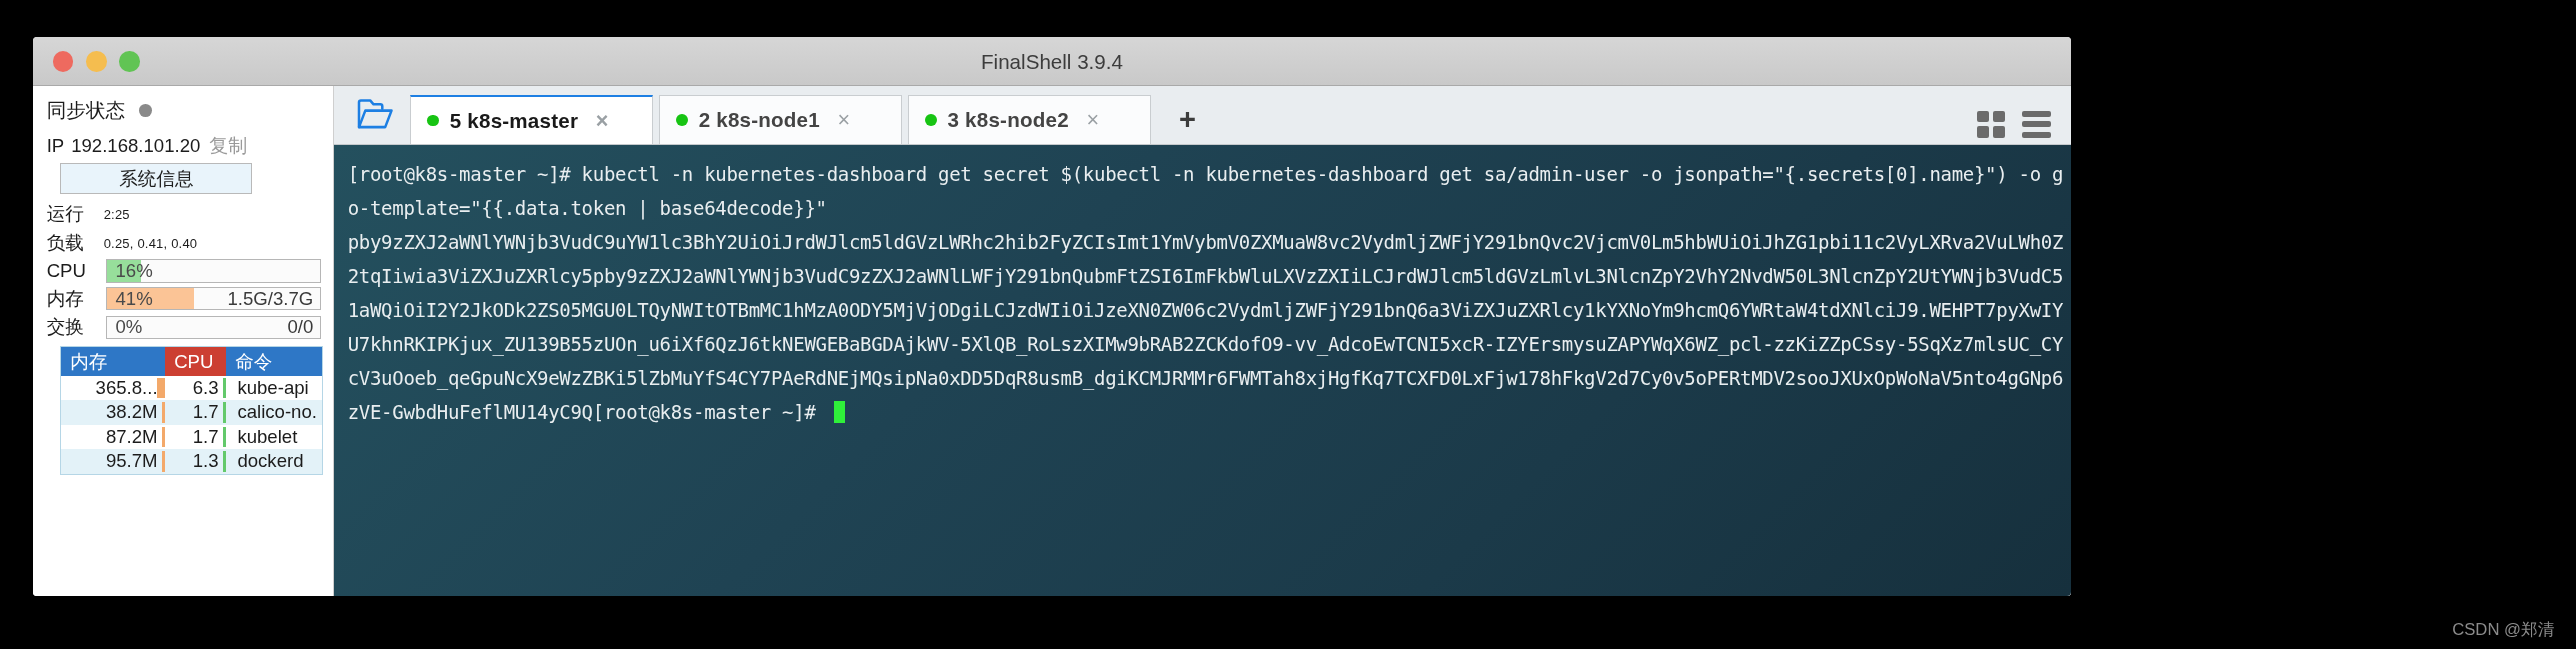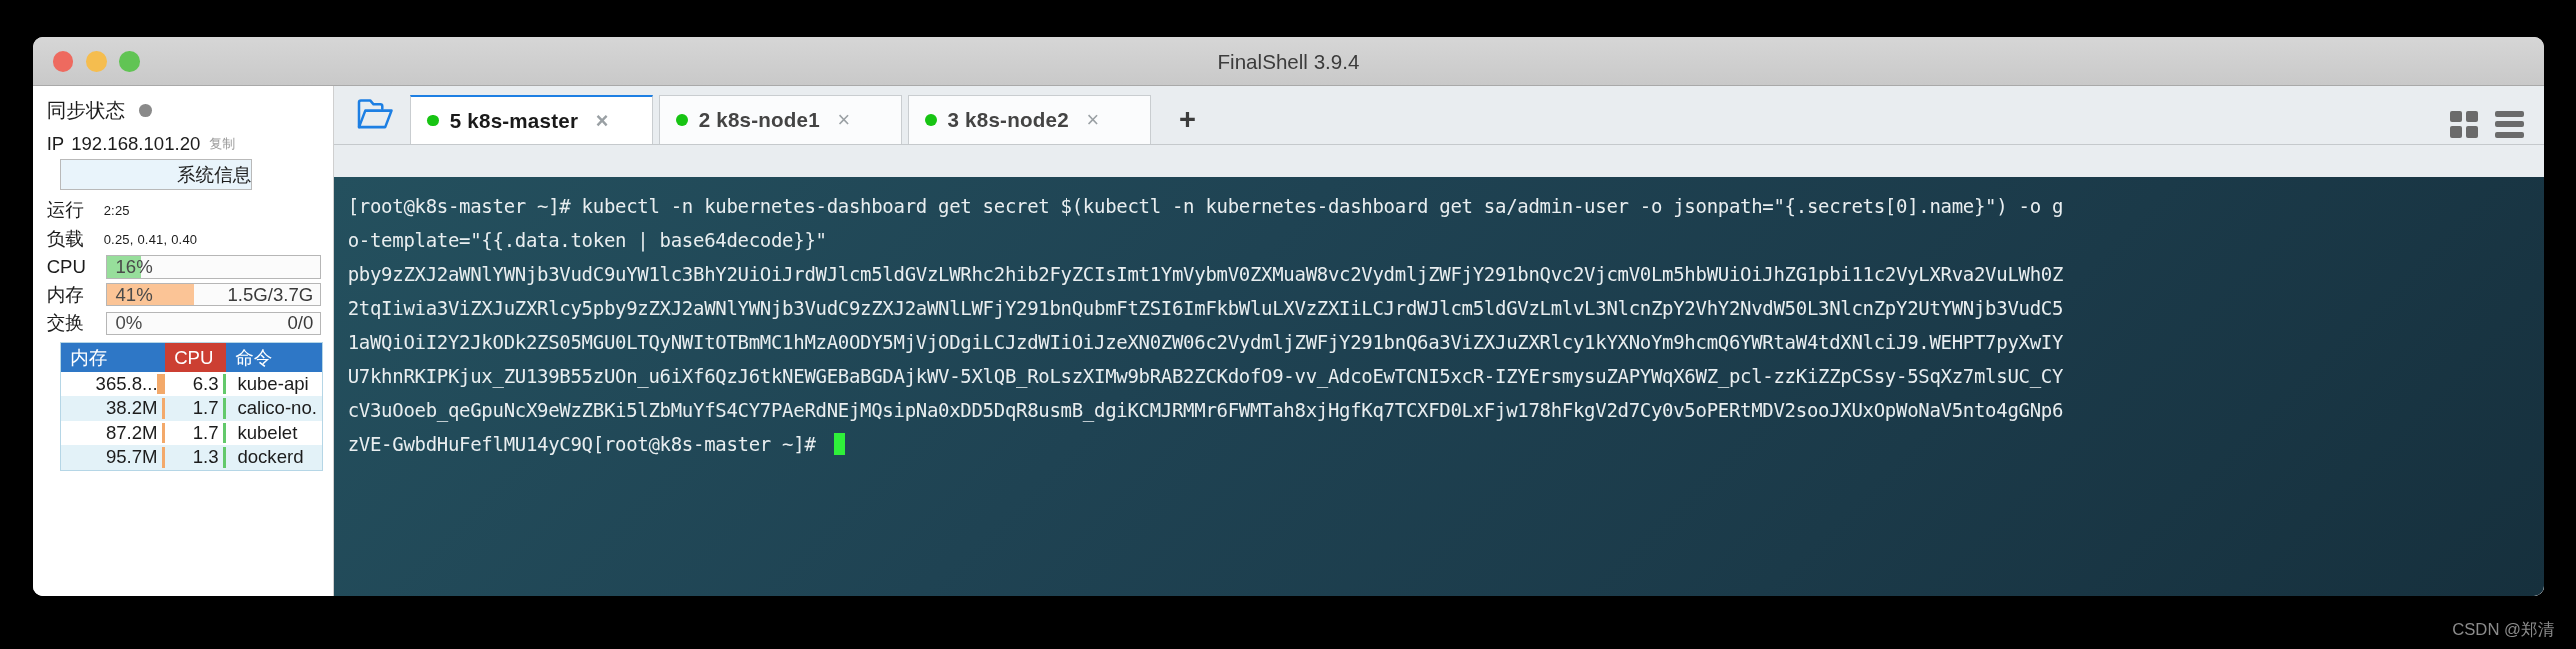--- a/index.html
+++ b/index.html
@@ -7,23 +7,23 @@
     width: 2576px; height: 649px;
     background: #000;
     font-family: "Liberation Sans", sans-serif;
     overflow: hidden;
   }
 
   
   #app-window {
     position: absolute;
     left: 33px; top: 37px;
-    width: 2511px; height: 559px;
+    width: 2038px; height: 559px;
     background: #ececec;
-    border-radius: 10px;
+    border-radius: 4px;
     overflow: hidden;
     box-shadow: 0 5.9px 27.5px rgba(0,0,0,.55);
   }
 
   
   #titlebar {
     position: relative;
     height: 49px;
     background: linear-gradient(to bottom, #d6d6d6 0%, #c9c9c9 100%);
     border-bottom: 1px solid #a9a9a9;
@@ -70,28 +70,28 @@
     margin-bottom: 2.9px;
     white-space: nowrap;
     font-family: "Liberation Sans", sans-serif;
   }
   #sync-row { margin-bottom: 8.8px; font-size: 19.6px; }
   #sync-dot {
     width: 12.8px; height: 12.8px; border-radius: 50%;
     background: #8a8a8a; margin-left: 13.7px;
   }
   #ip-row { font-size: 18.6px; margin-bottom: 4.9px; }
-  #ip-copy { color: #9a9a9a; margin-left: 8.8px; font-size: 13px; }
+  #ip-copy { color: #9a9a9a; margin-left: 8.8px; font-size: 19px; }
   #sysinfo-btn {
     display: block;
     width: 192px; height: 31px; line-height: 29px;
     margin: 2.9px 0 6.9px 13.7px;
     background: #e9f4fb;
     border: 1px solid #b9b9b9;
-    text-align: right;
+    text-align: center;
     font-size: 18.6px; color: #1c1c1c;
     font-family: "Liberation Sans", sans-serif;
   }
   .stat-label { width: 57px; flex: 0 0 57px; font-size: 18.6px; }
   .stat-text  { font-size: 13px; letter-spacing: 0.2px; text-align: right; }
 
   .meter {
     position: relative;
     flex: 1 1 auto;
     height: 23.5px;
@@ -208,21 +208,20 @@
   .list-icon { display: flex; flex-direction: column; gap: 4.9px; }
   .list-icon i { width: 29px; height: 5.9px; background: #6b6b6b; border-radius: 2px; display: block; }
 
   
   #terminal {
     flex: 1 1 auto;
     background: linear-gradient(135deg, #24505e 0%, #1f4353 38%, #1b3a49 70%, #16303d 100%);
     padding: 11.8px 13.7px 7.8px 13.7px;
     overflow: hidden;
     position: relative;
-    margin-top: 32px;
   }
   .term-line {
     font-family: "DejaVu Sans Mono", monospace;
     font-size: 19px;
     line-height: 34px;
     color: #e9eef0;
     white-space: pre;
     letter-spacing: -0.3px;
   }
   #cursor {

